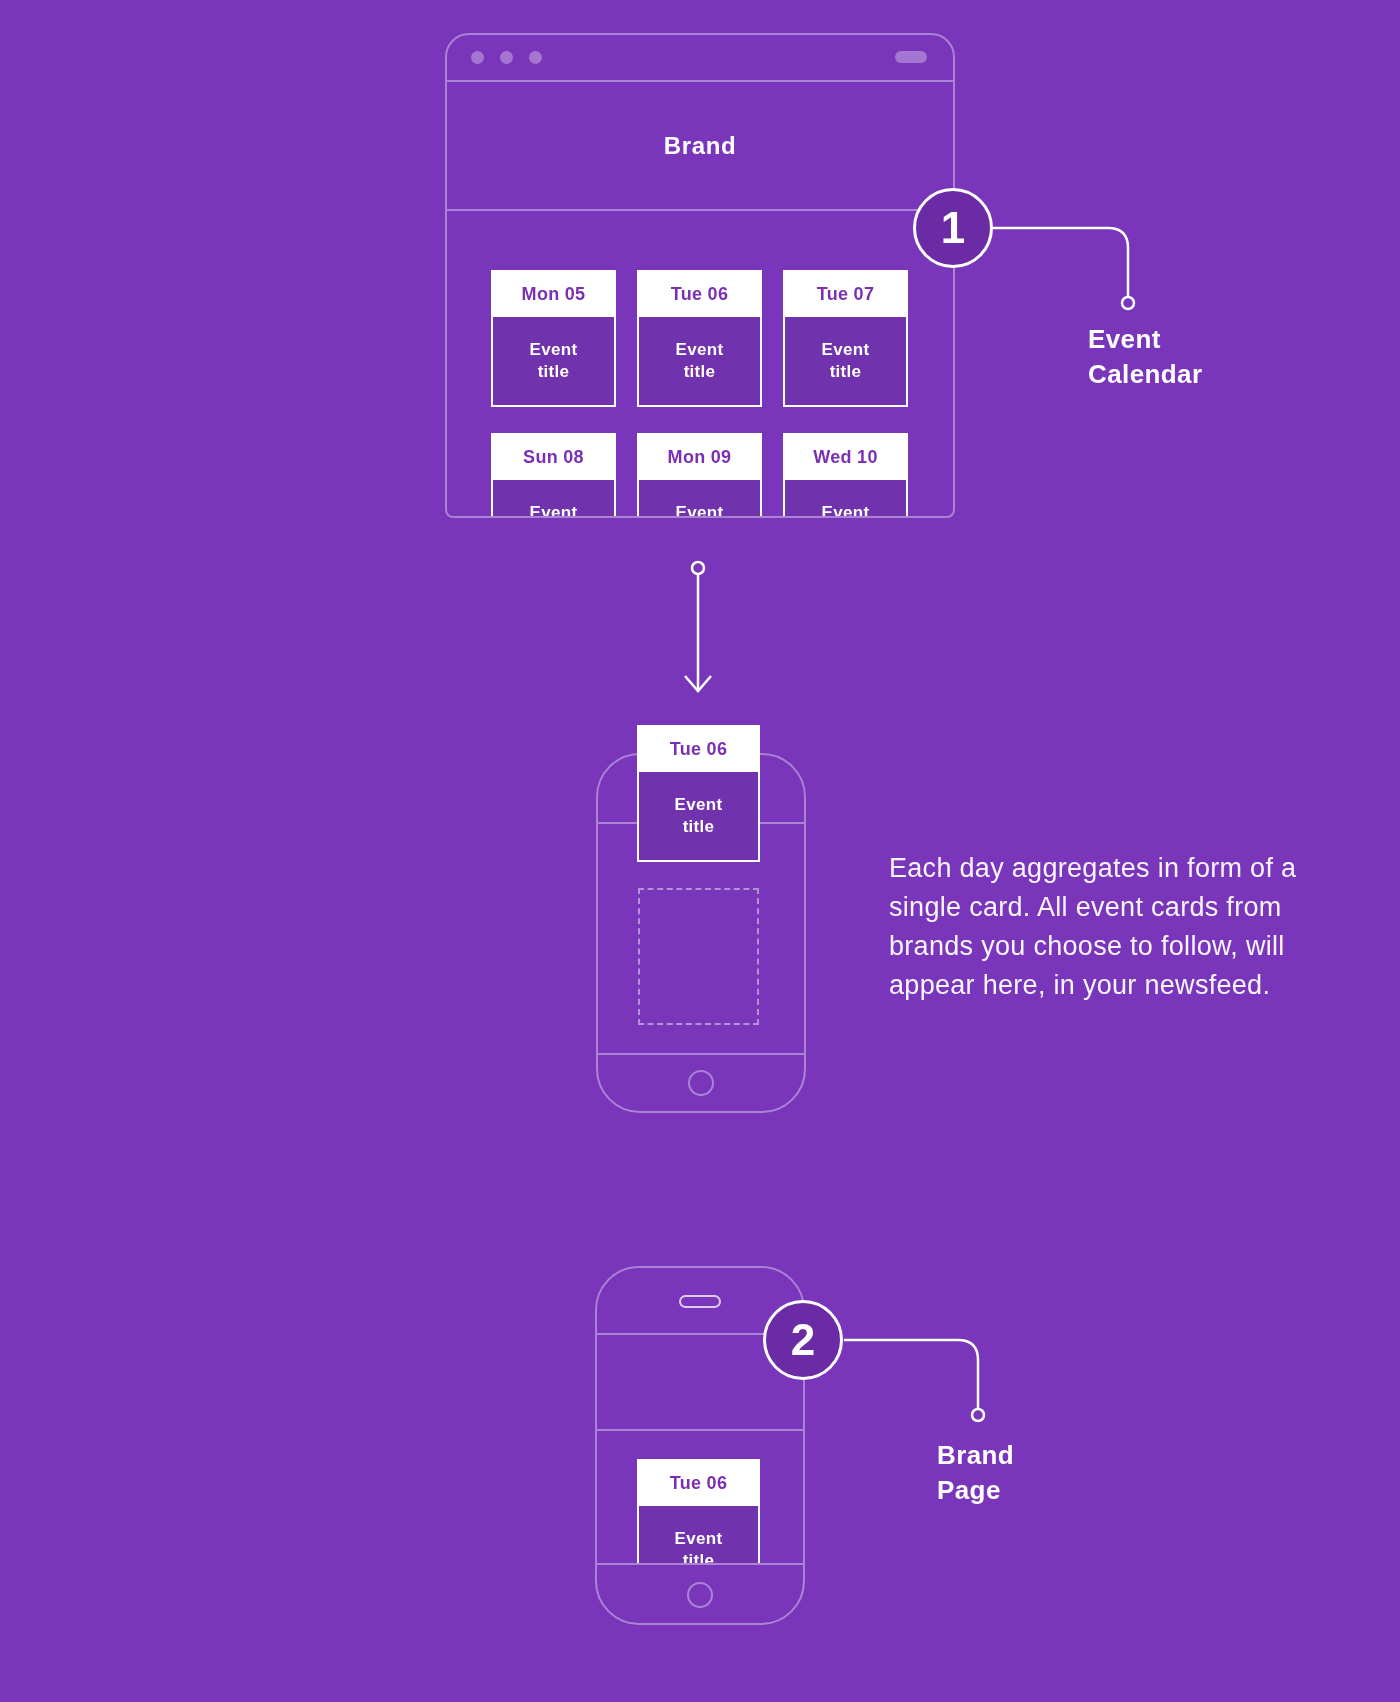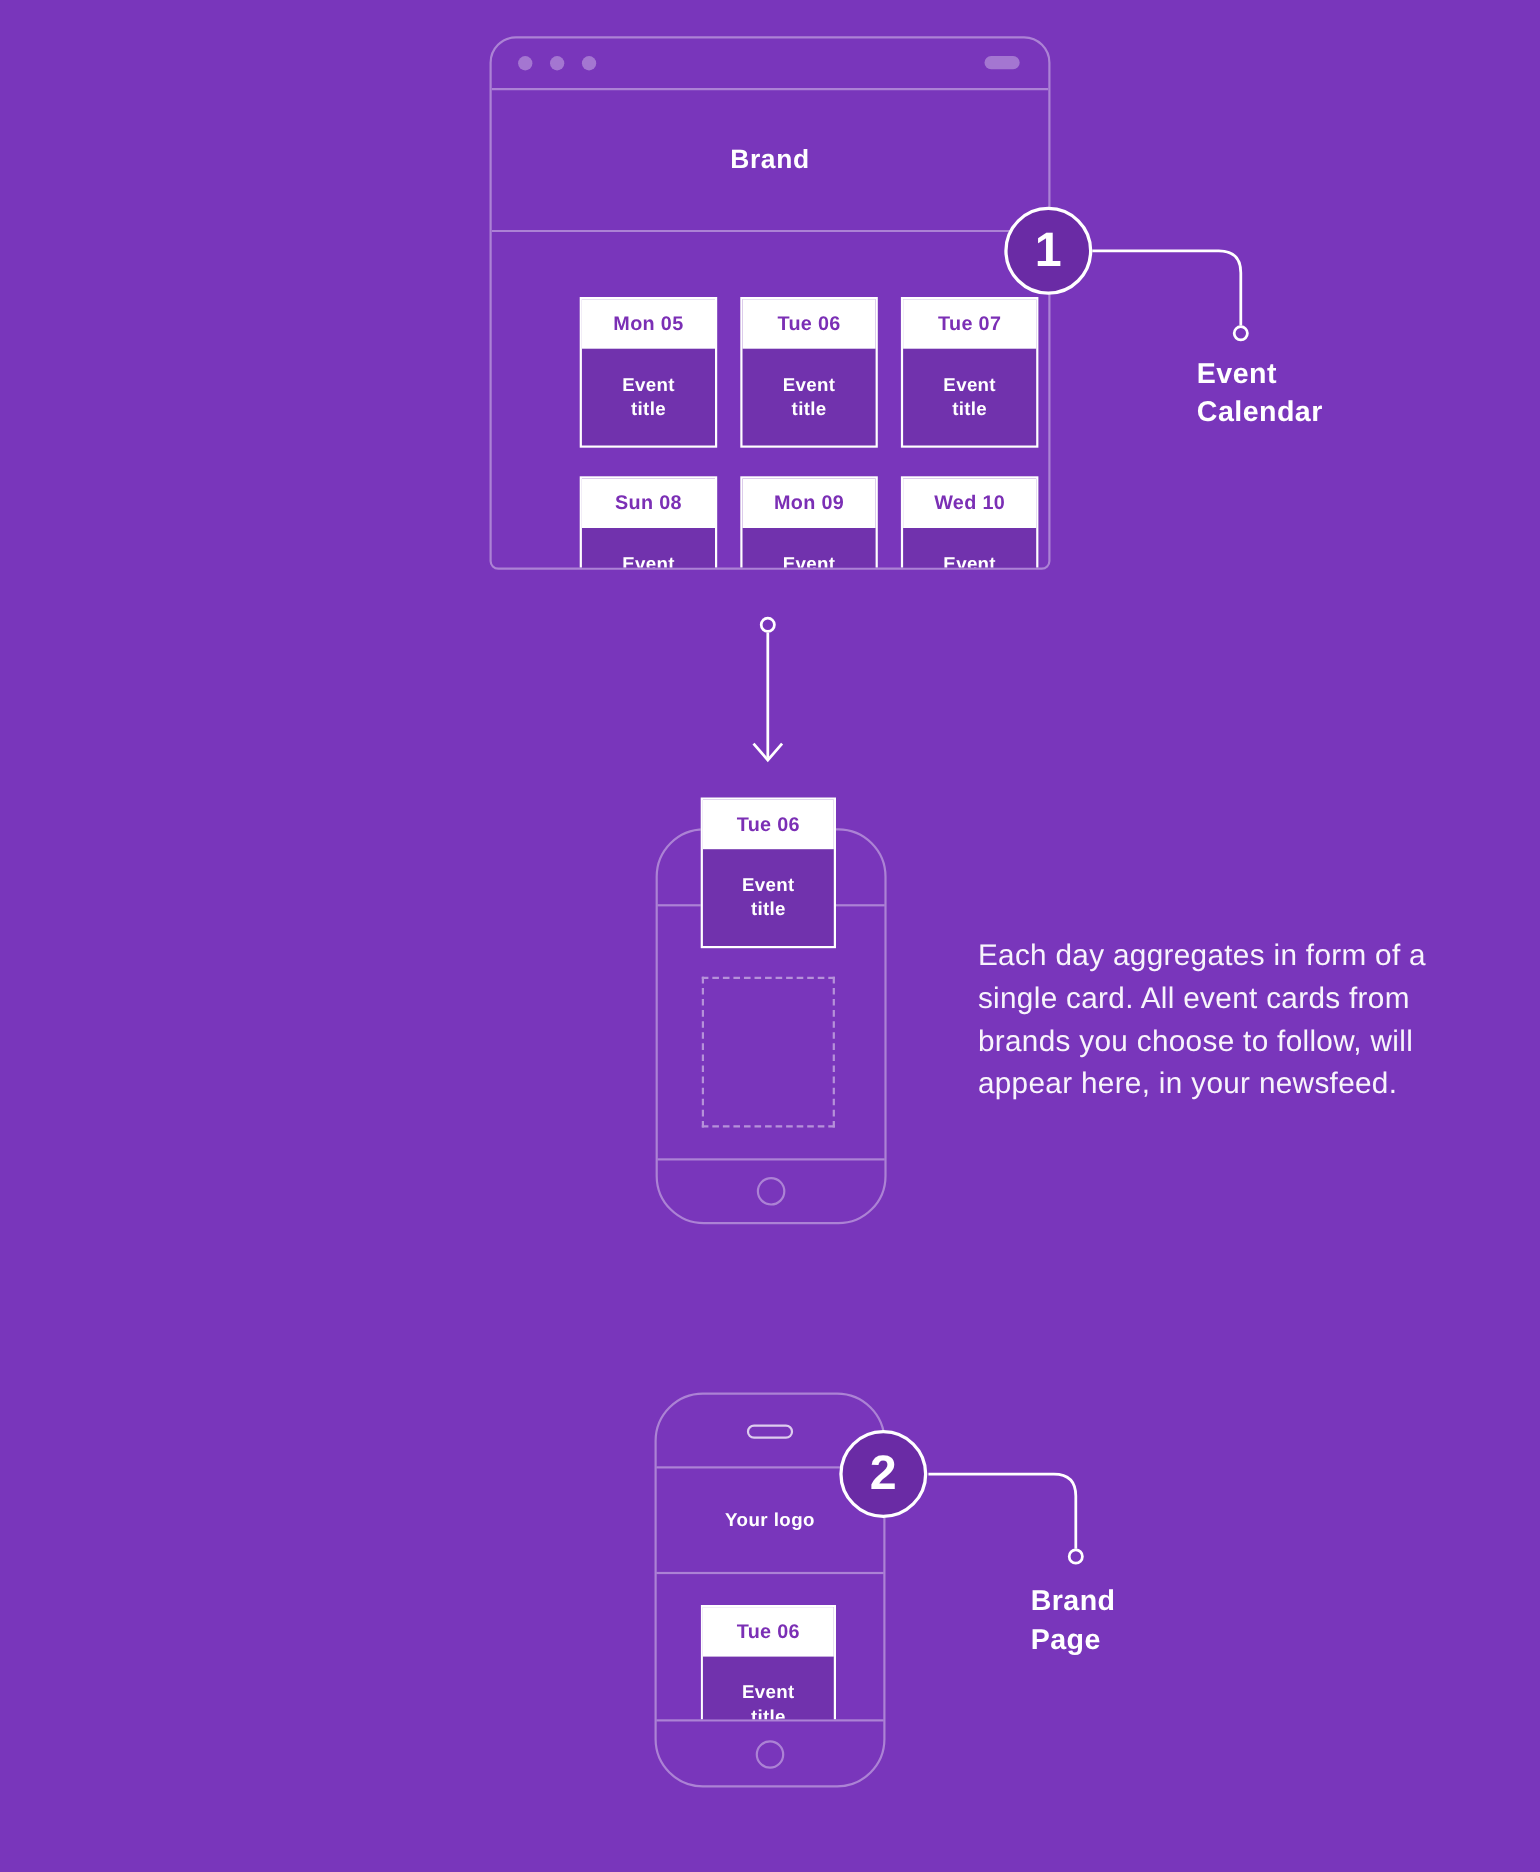--- a/index.html
+++ b/index.html
@@ -37,21 +37,21 @@
     border-radius:6px;background:var(--stroke-soft);
   }
   .browser-header{
     height:129px;border-bottom:2px solid var(--stroke);
     display:flex;align-items:center;justify-content:center;
   }
   .browser-title{color:#fff;font-size:24px;font-weight:bold;letter-spacing:0.6px;}
   .cards-grid{
     position:absolute;left:44px;top:235px;
     display:grid;grid-template-columns:repeat(3,125px);
-    column-gap:21px;row-gap:26px;margin-left:36px;
+    column-gap:21px;row-gap:26px;
   }
 
   
   .card{width:125px;border:2px solid #fff;background:var(--card-body);}
   .card-day{
     height:45px;background:#fff;display:flex;align-items:center;justify-content:center;
     color:var(--day-text);font-size:18px;font-weight:bold;letter-spacing:0.3px;
   }
   .card-body{
     height:88px;display:flex;align-items:center;justify-content:center;text-align:center;
@@ -216,21 +216,20 @@
     <div class="card-day">Tue 06</div>
     <div class="card-body">Event
 title</div>
   </div>
 </div>
 <div class="placeholder-box"></div>
 
 <div class="phone" id="phone2">
   <div class="speaker"></div>
   <div class="phone-divider d1"></div>
-  <div class="logo-zone">Your logo</div>
   <div class="phone-divider d2"></div>
   <div class="phone-divider d3"></div>
   <div class="home-btn"></div>
 </div>
 <div id="phone2-card">
   <div class="card">
     <div class="card-day">Tue 06</div>
     <div class="card-body">Event
 title</div>
   </div>

